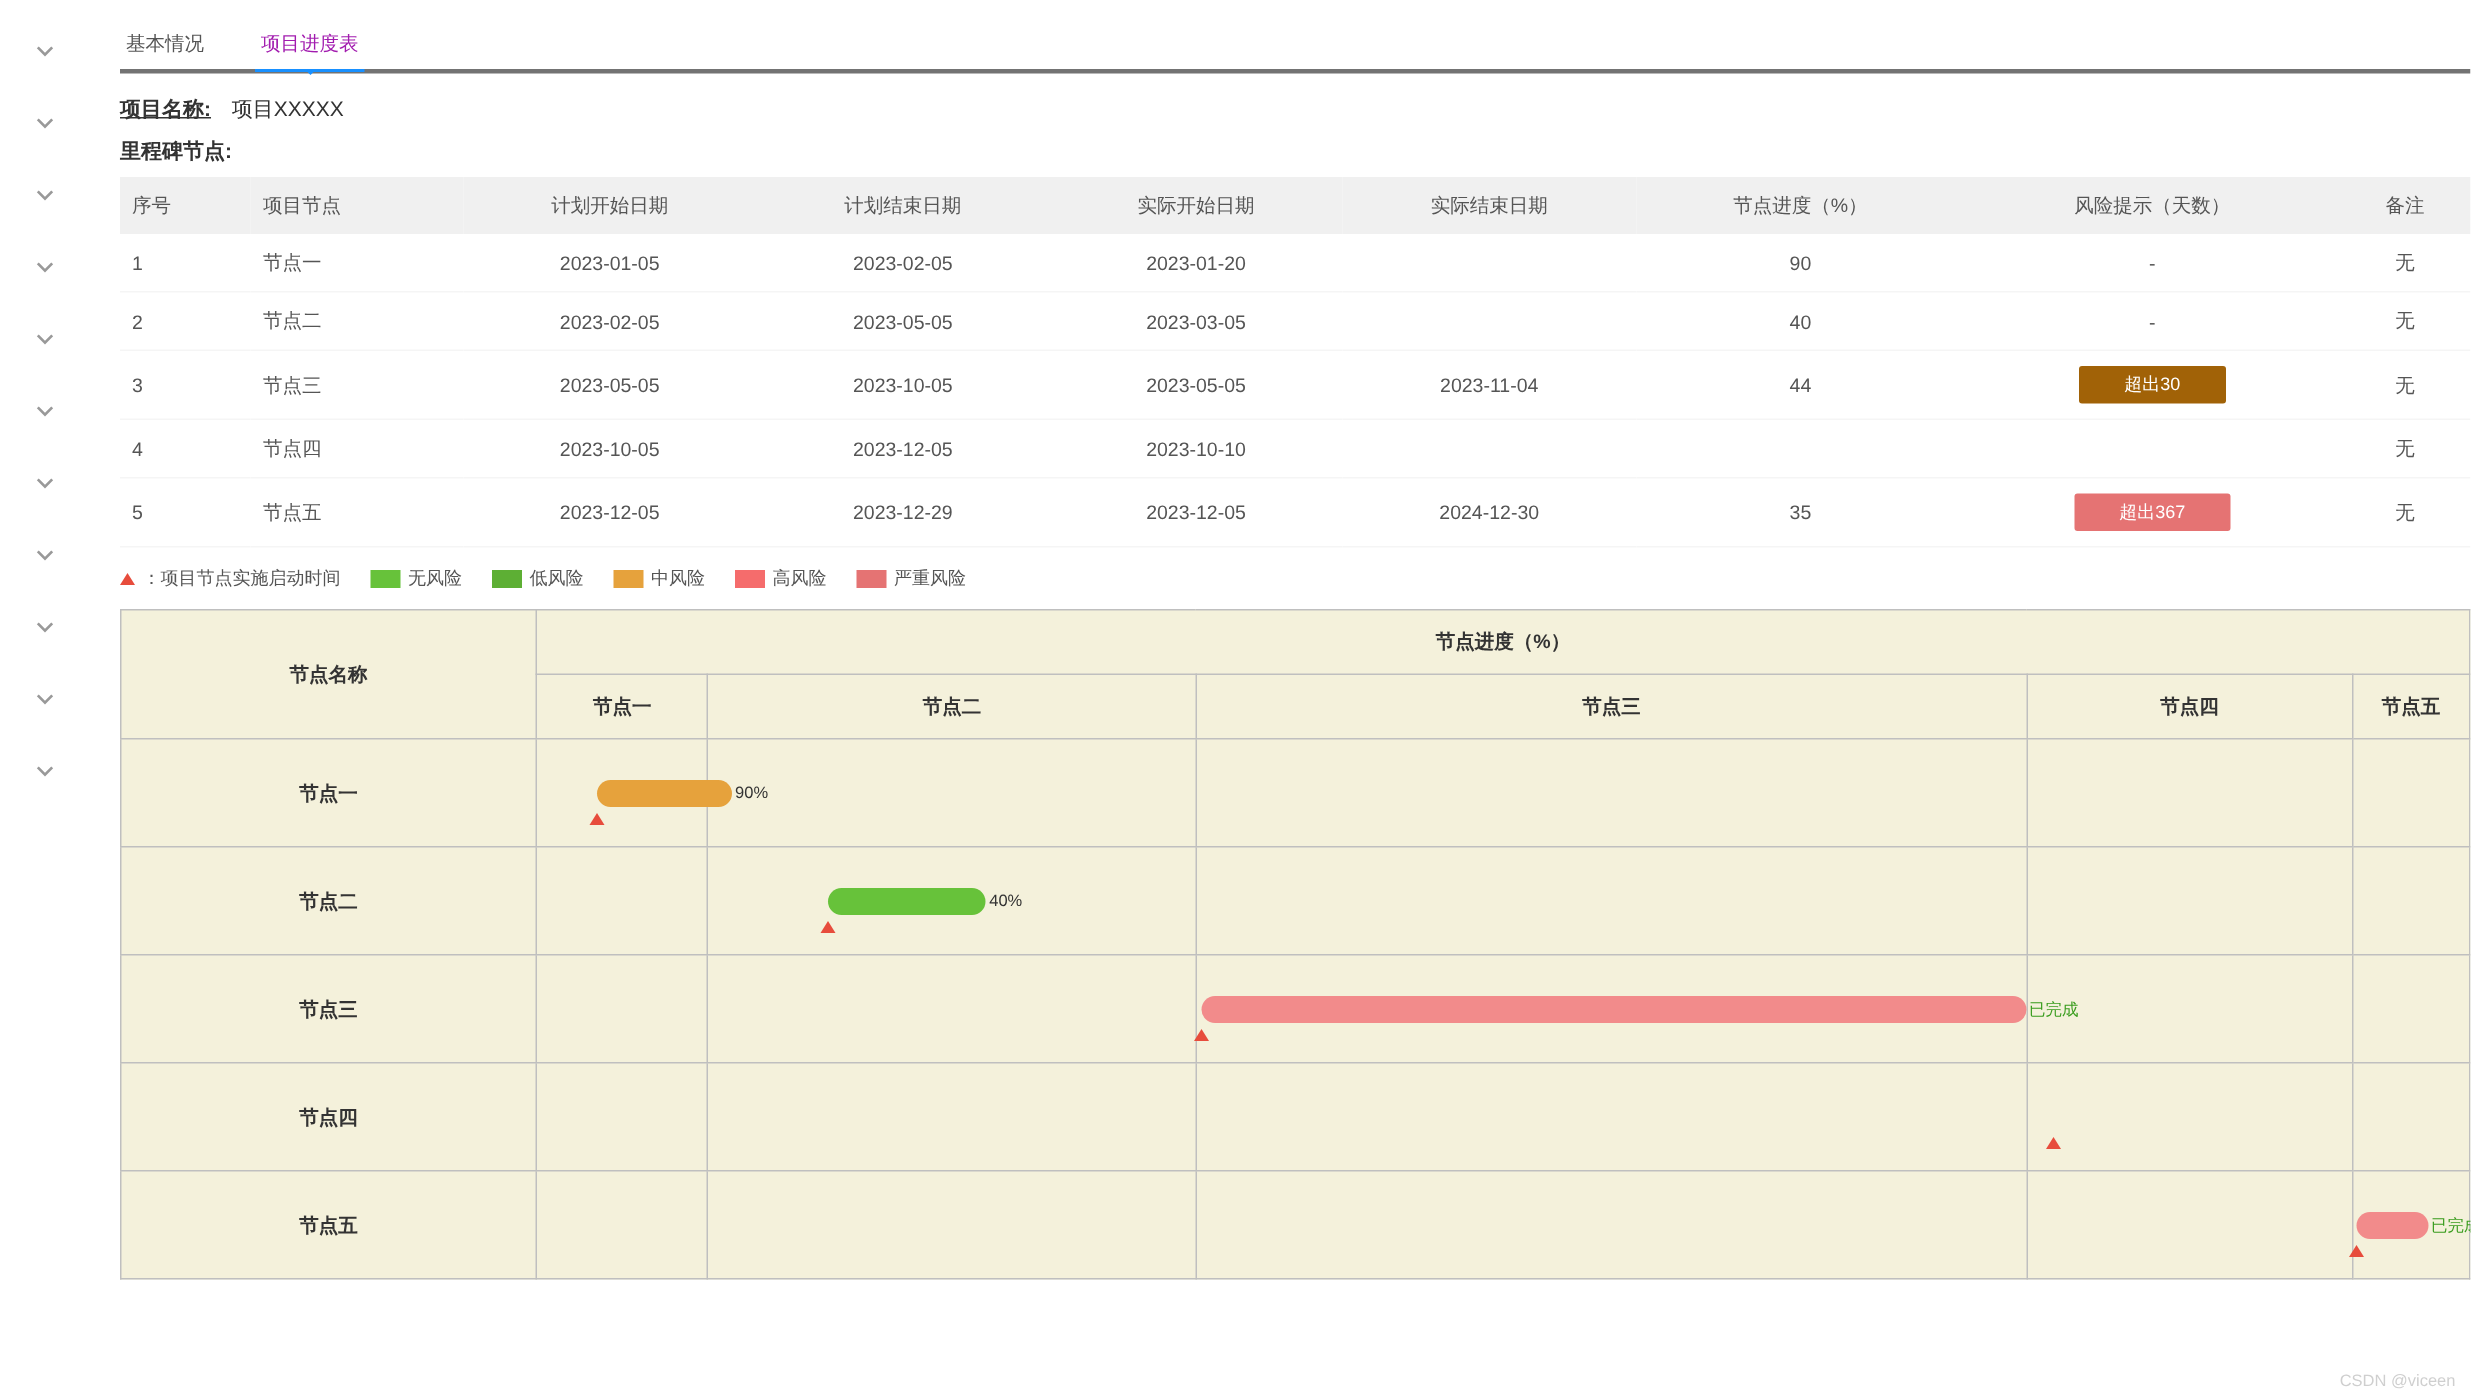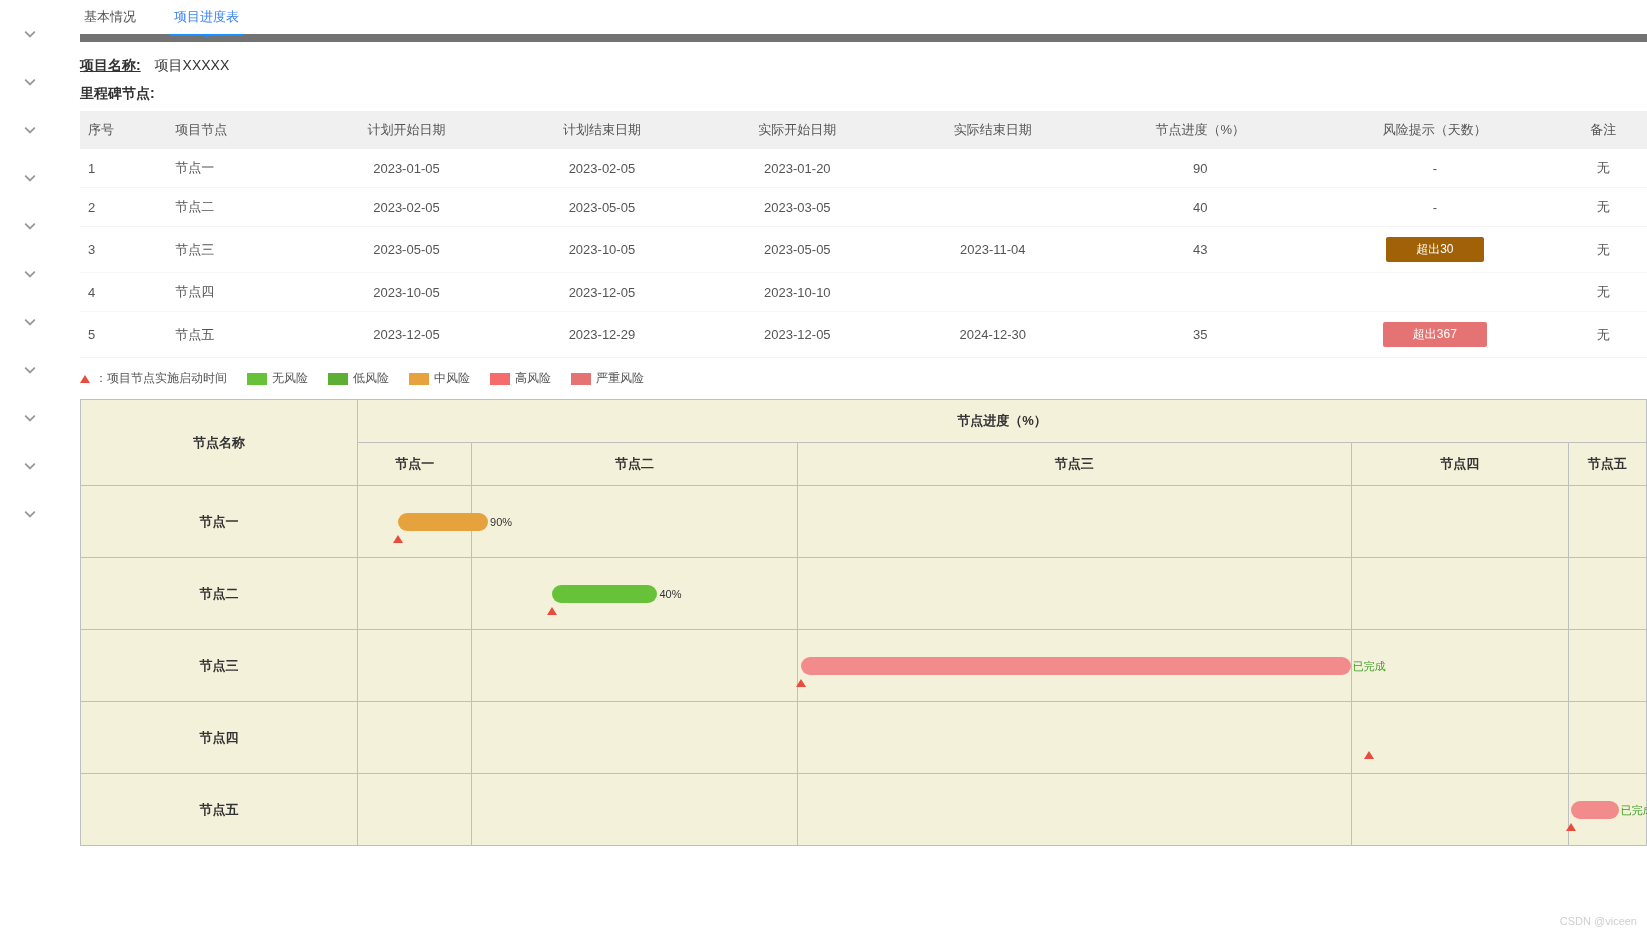--- a/index.html
+++ b/index.html
@@ -2,23 +2,23 @@
 <html><head>
 <meta charset="utf-8">
 <style>
 * { box-sizing: border-box; margin: 0; padding: 0; }
 body { font-family: "Microsoft YaHei", Arial, sans-serif; font-size: 13px; color: #333; background: #fff; }
 .container { display: flex; width: 1647px; }
 .sidebar { width: 60px; padding-top: 10px; }
 .sidebar .chevron { height: 48px; display: flex; align-items: center; justify-content: center; color: #999; cursor: pointer; }
 .sidebar .chevron svg { width: 12px; height: 12px; }
 .main { flex: 1; padding: 0 0 20px 20px; }
-.tabs { display: flex; border-bottom: 8px solid #737373; margin-bottom: 15px; }
+.tabs { display: flex; border-bottom: 3px solid #737373; margin-bottom: 15px; margin-top: 12px; }
 .tab { padding: 8px 4px; margin-right: 30px; cursor: pointer; color: #555; position: relative; }
-.tab.active { color: #3b82f6; }
+.tab.active { color: #a21caf; }
 .tab.active::after { content: ""; position: absolute; left: 0; right: 0; bottom: -2px; height: 2px; background: #1890ff; }
 .tab.active::before { content: ""; position: absolute; left: 50%; transform: translateX(-50%); bottom: -8px; border: 4px solid transparent; border-top-color: #1890ff; }
 .field-row { margin-bottom: 10px; font-size: 14px; }
 .field-row .label { font-weight: bold; text-decoration: underline; }
 .field-row .value { margin-left: 10px; font-weight: normal; }
 .section-title { font-weight: bold; font-size: 14px; margin: 10px 0 8px; }
 .table { width: 100%; border-collapse: collapse; }
 .table th { background: #f0f0f0; padding: 10px 8px; text-align: left; font-weight: normal; color: #555; font-size: 13px; margin-top: 32px; }
 .table td { padding: 10px 8px; border-bottom: 1px solid #f5f5f5; color: #555; }
 .table th.center, .table td.center { text-align: center; }
@@ -158,21 +158,21 @@
             <td class="center">-</td>
             <td class="center">无</td>
           </tr>
           <tr>
             <td>3</td>
             <td>节点三</td>
             <td class="center">2023-05-05</td>
             <td class="center">2023-10-05</td>
             <td class="center">2023-05-05</td>
             <td class="center">2023-11-04</td>
-            <td class="center">43</td>
+            <td class="center">44</td>
             <td class="center"><span class="badge orange">超出30</span></td>
             <td class="center">无</td>
           </tr>
           <tr>
             <td>4</td>
             <td>节点四</td>
             <td class="center">2023-10-05</td>
             <td class="center">2023-12-05</td>
             <td class="center">2023-10-10</td>
             <td class="center"></td>

